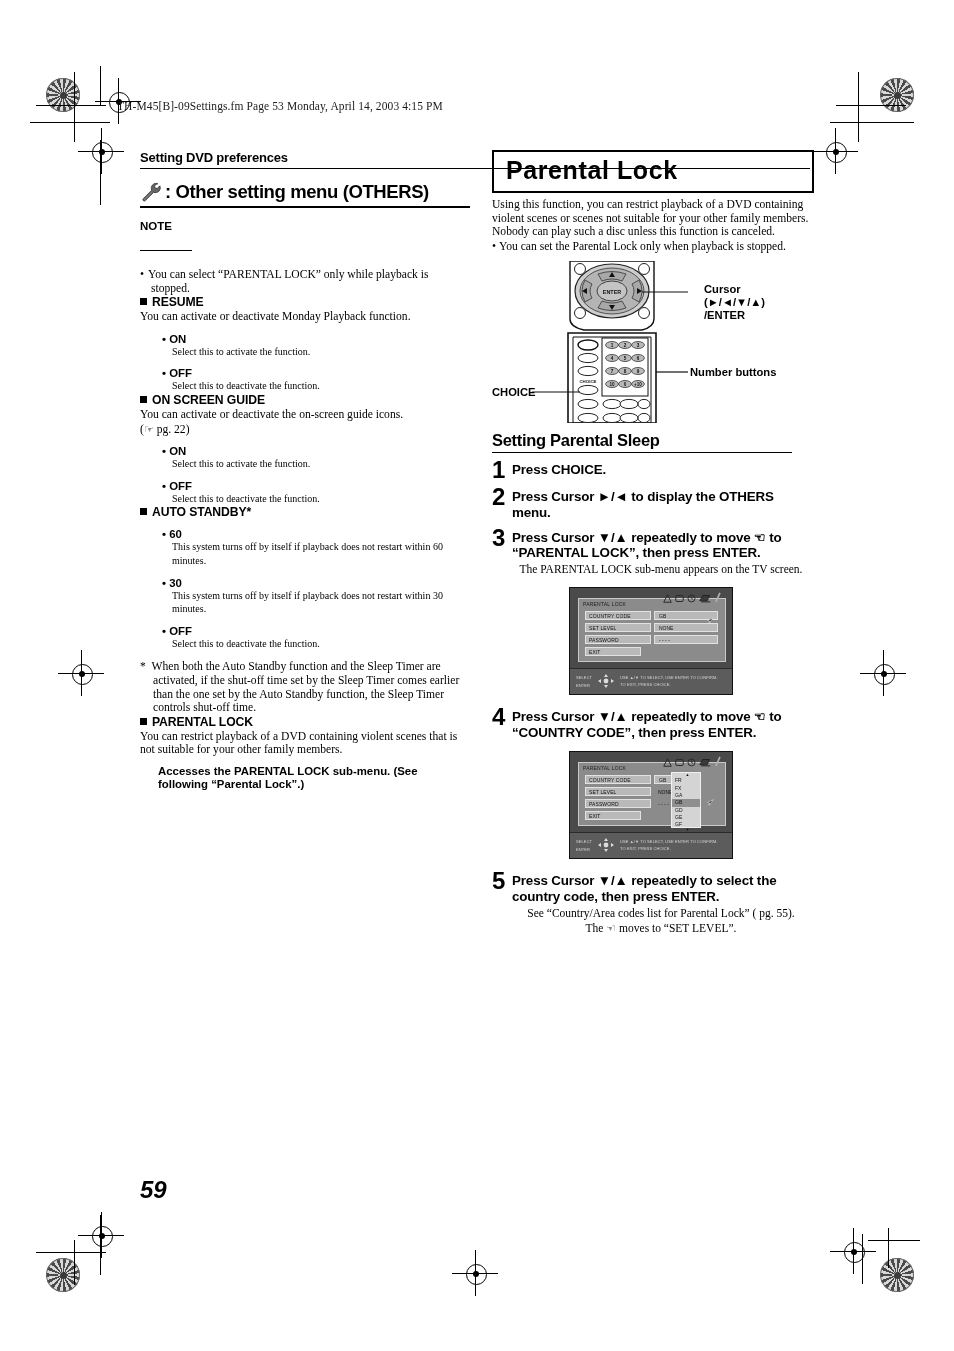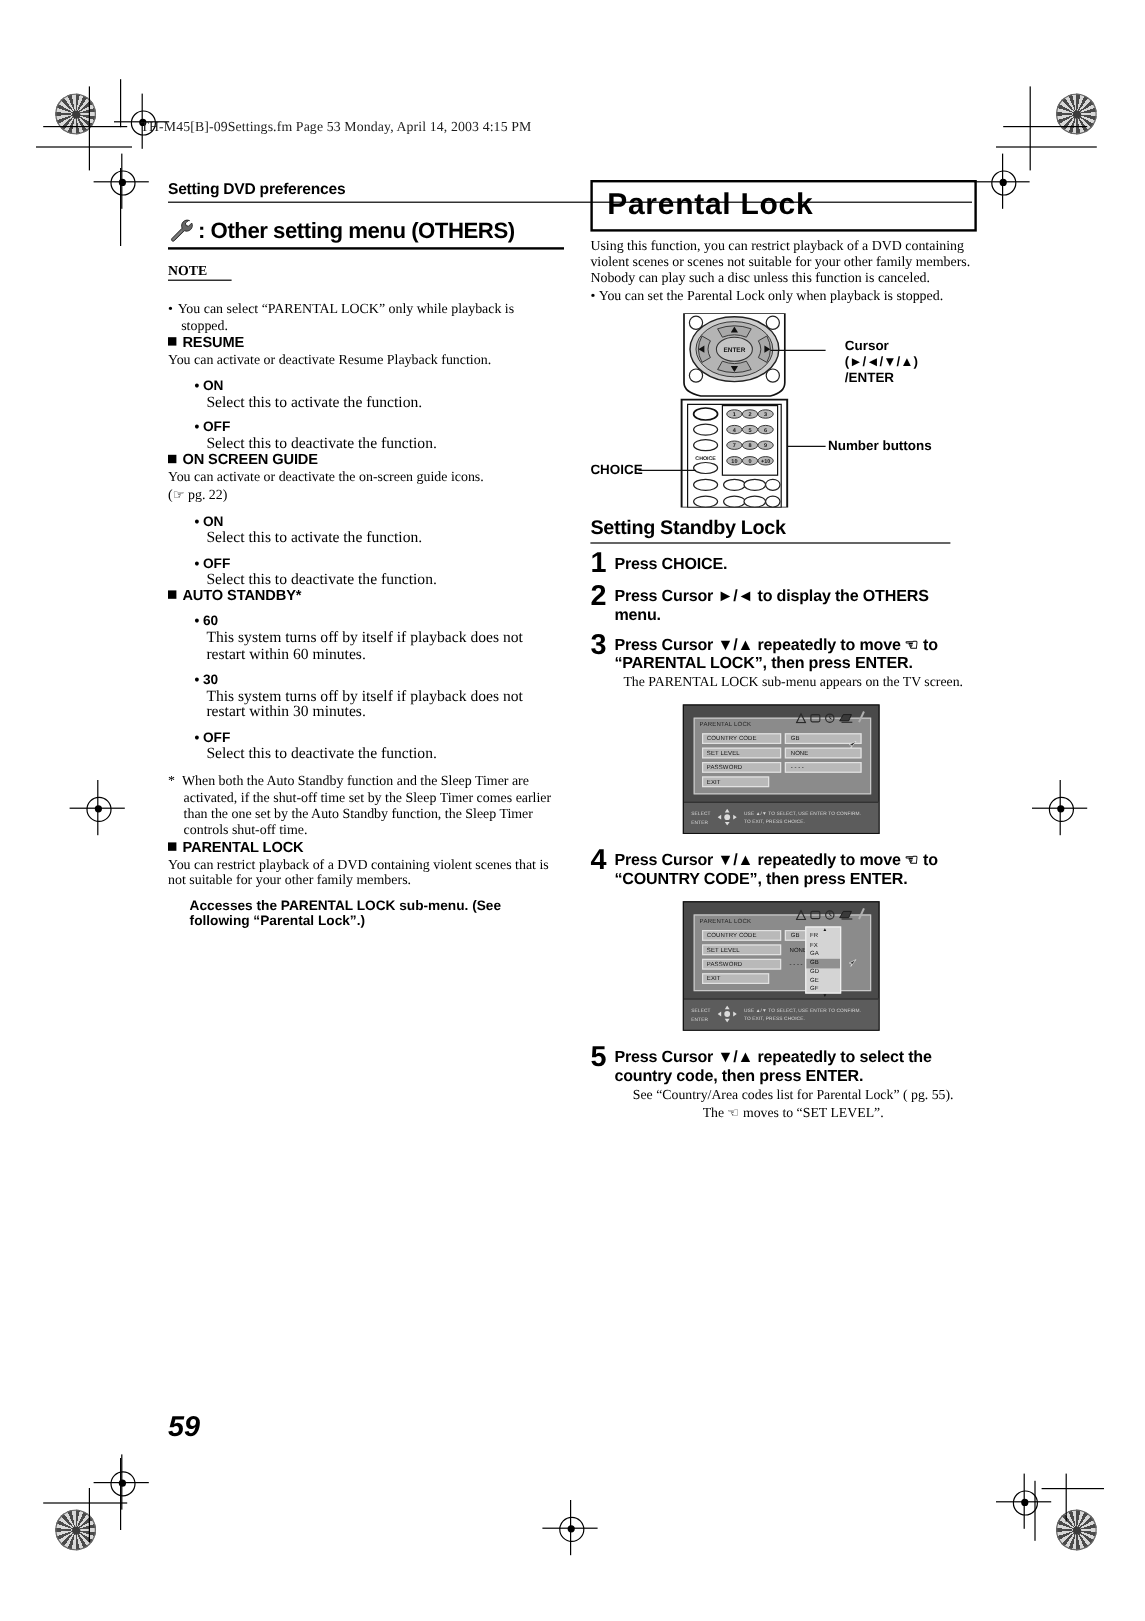--- a/index.html
+++ b/index.html
@@ -118,27 +118,27 @@
   .rule-section {
     border-top: 2.4px solid #000;
     width: 330px;
     margin-top: 3px;
   }
 
   .wrench-icon { width: 22px; height: 22px; display: block; }
 
   
   .note-label {
-    font-family: Liberation Serif, serif;
+    font-family: Liberation Sans, sans-serif;
     font-weight: bold;
     font-size: 11.5px;
     margin-top: 12px;
     display: inline-block;
     border-bottom: 1.4px solid #000;
-    padding-bottom: 1px;
+    padding-bottom: 18px;
     padding-right: 20px;
   }
   .bullet-para {
     font-size: 11.6px;
     line-height: 13.6px;
     margin-top: 17px;
     padding-left: 11px;
     text-indent: -11px;
   }
   .bullet-para .b { margin-right: 4px; }
@@ -163,21 +163,21 @@
     margin-top: 1px;
   }
   .opt-name {
     font-family: "Liberation Sans", sans-serif;
     font-weight: bold;
     font-size: 11.4px;
     margin-top: 9px;
     margin-left: 22px;
   }
   .opt-desc {
-    font-size: 13px;
+    font-size: 10px;
     line-height: 13.6px;
     margin-left: 32px;
     font-family: Liberation Serif, serif;
   }
   .footnote {
     font-size: 11.6px;
     line-height: 13.6px;
     margin-top: 10px;
     padding-left: 13px;
     text-indent: -13px;
@@ -460,21 +460,21 @@
       </span>
       <span class="section-title">: Other setting menu (OTHERS)</span>
     </div>
     <div class="rule-section"></div>
 
     <div class="note-label">NOTE</div>
     <div class="bullet-para"><span class="b">•</span><span>You can select “PARENTAL LOCK” only while playback is stopped.</span></div>
 
     
     <div class="subhead"><span class="sq"></span><span>RESUME</span></div>
-    <div class="body-para">You can activate or deactivate Resume Playback function.</div>
+    <div class="body-para">You can activate or deactivate Monday Playback function.</div>
     <div class="opt-name">• <span>ON</span></div>
     <div class="opt-desc">Select this to activate the function.</div>
     <div class="opt-name">• <span>OFF</span></div>
     <div class="opt-desc">Select this to deactivate the function.</div>
 
     
     <div class="subhead"><span class="sq"></span><span>ON SCREEN GUIDE</span></div>
     <div class="body-para">You can activate or deactivate the on-screen guide icons.</div>
     <div class="body-para">(<span style="font-size:11px;">☞</span> pg. 22)</div>
     <div class="opt-name">• <span>ON</span></div>
@@ -592,21 +592,21 @@
 
       <div class="callout-label" style="left:212px; top:22px;">
         <div>Cursor</div>
         <div>(►/◄/▼/▲)</div>
         <div>/ENTER</div>
       </div>
       <div class="callout-label" style="left:198px; top:105px;">Number buttons</div>
       <div class="callout-label" style="left:0px; top:125px;">CHOICE</div>
     </div>
 
-    <div class="sub-title">Setting Standby Lock</div>
+    <div class="sub-title">Setting Parental Sleep</div>
     <div class="rule-sub"></div>
 
     <div class="step">
       <div class="step-num">1</div>
       <div class="step-text">Press CHOICE.</div>
     </div>
 
     <div class="step">
       <div class="step-num">2</div>
       <div class="step-text">Press Cursor ►/◄ to display the OTHERS menu.</div>

